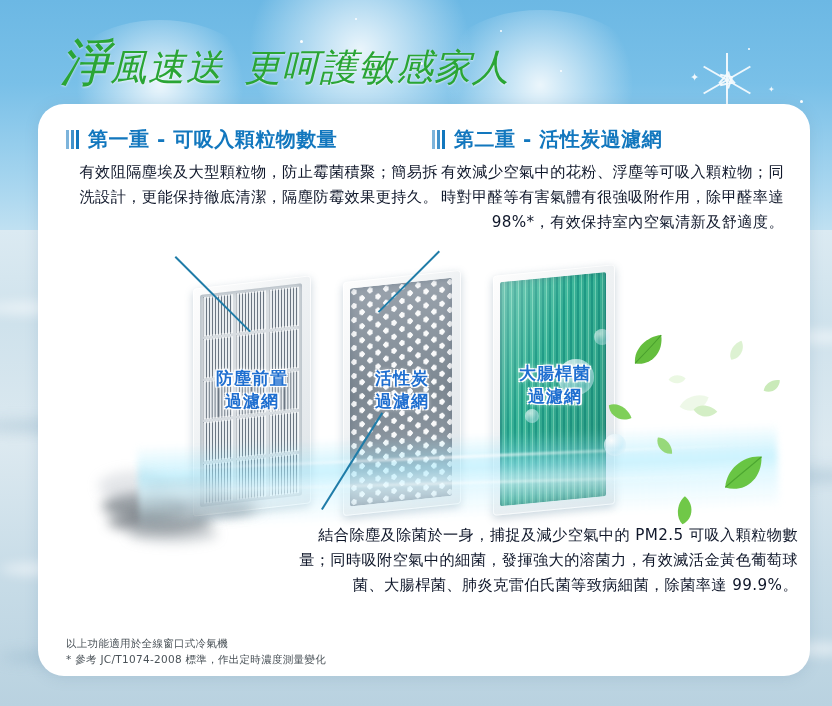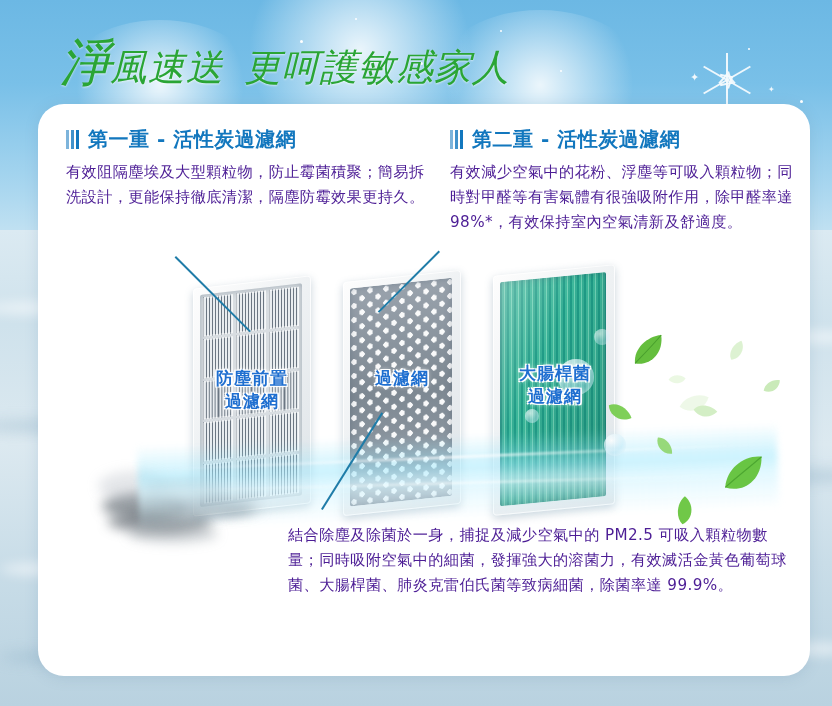--- a/index.html
+++ b/index.html
@@ -70,26 +70,27 @@
   .bars i{
     display:inline-block;width:3px;height:19px;background:#1277be;margin-right:2px;vertical-align:middle;
   }
   .bars i:nth-child(1){opacity:.55;}
   .bars i:nth-child(2){opacity:.8;}
   .sec-title{
     color:#1277be;font-size:20px;font-weight:bold;letter-spacing:.5px;
     font-family:"DejaVu Sans","Liberation Sans",sans-serif;
   }
   .sec-body{
-    margin-top:7px;color:#4c1d95;font-size:15.2px;line-height:25px;
+    margin-top:7px;color:#0f172a;font-size:15.2px;line-height:25px;
     letter-spacing:.4px;
     font-family:"DejaVu Sans","Liberation Sans",sans-serif;
+    text-align:right;
   }
   #sec1{left:28px;top:22px;width:372px;}
-  #sec2{left:412px;top:22px;width:352px;}
+  #sec2{left:394px;top:22px;width:352px;}
   #sec3{left:250px;top:412px;width:510px;}
   #sec3 .sec-body{line-height:25px;}
 
   
   .notes{
     position:absolute;left:28px;top:531px;color:#4a5258;
     font-size:10.5px;line-height:16px;letter-spacing:.3px;
     font-family:"DejaVu Sans","Liberation Sans",sans-serif;
   }
 
@@ -217,21 +218,21 @@
 
   <div class="title">
     <span class="t-big">淨</span><span class="t-mid">風速送</span><span class="t-gap"></span><span class="t-mid">更呵護敏感家人</span>
   </div>
 
   <div class="card">
 
     <div class="sec" id="sec1">
       <div class="sec-head">
         <span class="bars"><i></i><i></i><i></i></span>
-        <span class="sec-title">第一重 - 活性炭過濾網</span>
+        <span class="sec-title">第一重 - 可吸入顆粒物數量</span>
       </div>
       <div class="sec-body">有效阻隔塵埃及大型顆粒物，防止霉菌積聚；簡易拆洗設計，更能保持徹底清潔，隔塵防霉效果更持久。</div>
     </div>
 
     <div class="sec" id="sec2">
       <div class="sec-head">
         <span class="bars"><i></i><i></i><i></i></span>
         <span class="sec-title">第二重 - 活性炭過濾網</span>
       </div>
       <div class="sec-body">有效減少空氣中的花粉、浮塵等可吸入顆粒物；同時對甲醛等有害氣體有很強吸附作用，除甲醛率達 98%*，有效保持室內空氣清新及舒適度。</div>
@@ -289,20 +290,21 @@
     <div class="bubble" style="left:520px;top:255px;width:36px;height:36px;"></div>
     <div class="bubble" style="left:566px;top:330px;width:22px;height:22px;"></div>
     <div class="bubble" style="left:487px;top:305px;width:14px;height:14px;opacity:.8;"></div>
     <div class="bubble" style="left:556px;top:225px;width:16px;height:16px;opacity:.7;"></div>
 
     <div class="flabel" style="left:150px;top:263px;width:128px;">
       <div>防塵前置</div>
       <div>過濾網</div>
     </div>
     <div class="flabel" style="left:300px;top:263px;width:128px;">
+      <div>活性炭</div>
       <div>過濾網</div>
     </div>
     <div class="flabel" style="left:452px;top:258px;width:130px;">
       <div>大腸桿菌</div>
       <div>過濾網</div>
     </div>
 
     <div class="leaf" style="left:592px;top:235px;transform:rotate(-26deg);opacity:.95;">
       <svg width="38" height="24" viewBox="0 0 38 24">
           <path d="M37 3C24 -2 6 3 1 17c12 9 30 4 36 -14z" fill="#5cbb33"></path>
@@ -357,15 +359,19 @@
     </div>
 
     <div class="line" style="left:138px;top:152px;width:106px;transform:rotate(45deg);"></div>
     <div class="line" style="left:402px;top:148px;width:86px;transform:rotate(135deg);"></div>
     <div class="line" style="left:283px;top:405px;width:114px;transform:rotate(-58deg);"></div>
 
     <div class="sec" id="sec3">
       <div class="sec-body">結合除塵及除菌於一身，捕捉及減少空氣中的 PM2.5 可吸入顆粒物數量；同時吸附空氣中的細菌，發揮強大的溶菌力，有效滅活金黃色葡萄球菌、大腸桿菌、肺炎克雷伯氏菌等致病細菌，除菌率達 99.9%。</div>
     </div>
 
+    <div class="notes">
+      <div>以上功能適用於全線窗口式冷氣機</div>
+      <div>* 參考 JC/T1074-2008 標準，作出定時濃度測量變化</div>
+    </div>
 
   </div>
 </div>
 
 </body></html>

